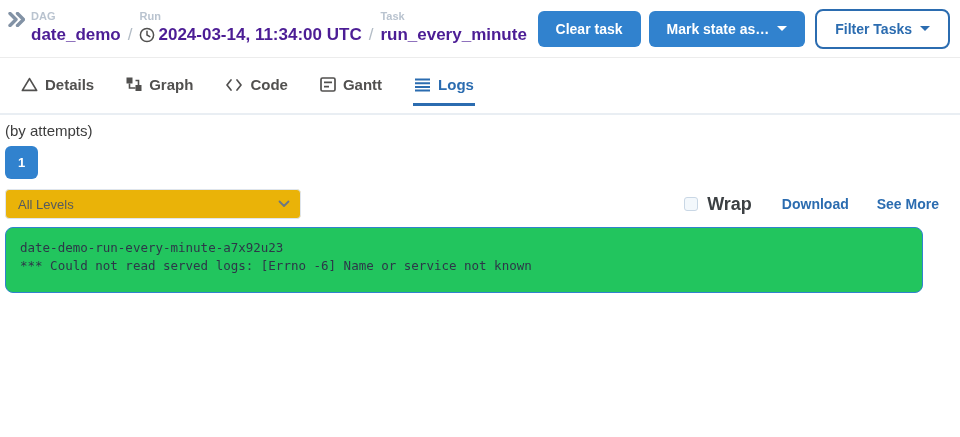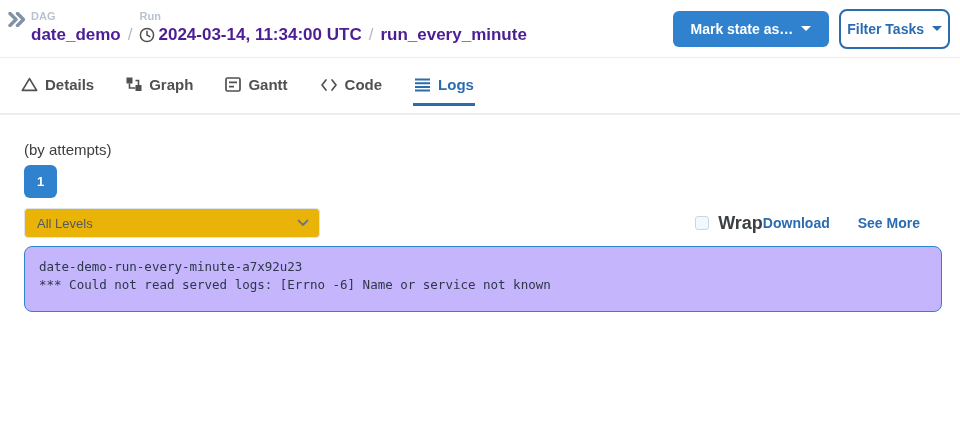--- a/index.html
+++ b/index.html
@@ -17,56 +17,56 @@
   .crumb-value { font-size: 17px; font-weight: 700; color: #4c1d95; line-height: 24px;
     display: flex; align-items: center; gap: 2px; white-space: nowrap; }
   .crumb-sep { font-size: 17px; color: #b3bcc6; margin: 0 7px; line-height: 24px; font-weight: 400; }
 
   .header-actions { margin-left: auto; display: flex; align-items: center; }
   .btn { font-family: "Liberation Sans", sans-serif; font-size: 14px; font-weight: 700;
     border-radius: 6px; cursor: pointer; display: inline-flex; align-items: center; gap: 8px; }
   .btn-solid { background: #3182ce; color: #ffffff; border: none; padding: 10px 18px; }
   .btn-solid + .btn-solid { margin-left: 8px; }
   .btn-outline { background: #ffffff; color: #2b6cb0; border: 2px solid #2b6cb0;
-    border-radius: 8px; padding: 10px 6px; margin-left: 10px; margin-right: 2px; }
+    border-radius: 8px; padding: 10px 18px; margin-left: 10px; margin-right: 2px; }
   .caret-down { width: 0; height: 0; border-left: 5px solid transparent;
     border-right: 5px solid transparent; border-top: 5px solid currentColor; display: inline-block; }
 
   
   .tabs { display: flex; gap: 30px; padding: 14px 0 9px 20px; border-bottom: 2px solid #e9eef3; }
   .tab { display: flex; align-items: center; gap: 7px; font-size: 15px; font-weight: 700;
     color: #51504f; padding: 4px 1px 10px 1px; cursor: pointer; border-bottom: 3px solid transparent;
     margin-bottom: -2px; }
   .tab svg { display: block; }
   .tab.active { color: #2b6cb0; border-bottom-color: #2b6cb0; }
 
   
-  .content { padding: 24px; }
+  .content { padding: 5px; }
   .by-attempts { font-size: 15px; color: #3d3d3d; margin-top: 2px; }
   .attempt-btn { margin-top: 7px; width: 33px; height: 33px; border: none; border-radius: 6px;
     background: #3182ce; color: #ffffff; font-size: 13px; font-weight: 700; cursor: pointer;
     font-family: "Liberation Sans", sans-serif; display: block; }
 
   .filter-row { display: flex; align-items: center; margin-top: 10px; }
   .select { height: 30px; border: 1px solid #dfe5ec; border-radius: 4px; background: #eab308;
     display: flex; align-items: center; justify-content: space-between; padding: 0 10px 0 12px;
     font-size: 13px; color: #555a60; cursor: pointer; }
   .select-levels { width: 296px; }
   .select-sources { width: 284px; margin-left: 16px; }
 
   .filter-right { margin-left: auto; display: flex; align-items: center; }
   .wrap-group { display: flex; align-items: center; gap: 9px; cursor: pointer; }
   .checkbox { width: 14px; height: 14px; border: 1px solid #c9d7e5; border-radius: 3px;
     background: #f3f8fc; }
   .wrap-label { font-size: 18px; font-weight: 700; color: #3c4043; }
   .link { font-size: 14px; font-weight: 700; color: #2b6cb0; text-decoration: none; cursor: pointer; }
-  .link-download { }
+  .link-download { margin-left: 30px; }
   .link-seemore { margin-left: 28px; margin-right: 16px; }
 
-  .log-box { margin-top: 8px; width: 918px; height: 66px; background: #c4b5fd;
+  .log-box { margin-top: 8px; width: 918px; height: 66px; background: #22c55e;
     border: 1.5px solid #3182ce; border-radius: 8px; padding: 11px 14px; overflow: hidden; }
   .log-line { font-family: "DejaVu Sans Mono", "Liberation Mono", monospace; font-size: 12.5px;
     line-height: 18px; color: #2d3748; white-space: pre; }
 </style>
 </head>
 <body>
 
 <div class="header">
   <button class="collapse-btn">
     <svg width="17" height="15" viewBox="0 0 17 15">
@@ -86,25 +86,29 @@
       <span class="crumb-value">
         <svg width="16" height="16" viewBox="0 0 16 16" style="margin-right:1px">
           <circle cx="8" cy="8" r="6.6" fill="none" stroke="#51504f" stroke-width="1.5"></circle>
           <path d="M8 4.2 V8 L10.8 9.6" fill="none" stroke="#51504f" stroke-width="1.5" stroke-linecap="round"></path>
         </svg>
         <span>2024-03-14, 11:34:00 UTC</span>
       </span>
     </div>
     <span class="crumb-sep">/</span>
     <div class="crumb">
+      <span class="crumb-label">Task</span>
       <span class="crumb-value">run_every_minute</span>
     </div>
   </div>
 
   <div class="header-actions">
+    <button class="btn btn-solid">
+      <span>Clear task</span>
+    </button>
     <button class="btn btn-solid">
       <span>Mark state as…</span>
       <span class="caret-down"></span>
     </button>
     <button class="btn btn-outline">
       <span>Filter Tasks</span>
       <span class="caret-down"></span>
     </button>
   </div>
 </div>
@@ -118,32 +122,32 @@
   </div>
   <div class="tab">
     <svg width="16" height="15" viewBox="0 0 16 15">
       <rect x="0.5" y="0.5" width="6" height="6" fill="#51504f"></rect>
       <rect x="9.5" y="8" width="6" height="6" fill="#51504f"></rect>
       <path d="M3.5 6.5 V11 H9.5 M9.5 3.5 H12.5 V8" fill="none" stroke="#51504f" stroke-width="1.6"></path>
     </svg>
     <span>Graph</span>
   </div>
   <div class="tab">
+    <svg width="18" height="14" viewBox="0 0 18 14">
+      <path d="M6 2 L2 7 L6 12" fill="none" stroke="#51504f" stroke-width="1.7" stroke-linecap="round" stroke-linejoin="round"></path>
+      <path d="M12 2 L16 7 L12 12" fill="none" stroke="#51504f" stroke-width="1.7" stroke-linecap="round" stroke-linejoin="round"></path>
+    </svg>
+    <span>Code</span>
+  </div>
+  <div class="tab">
     <svg width="16" height="15" viewBox="0 0 16 15">
       <rect x="1" y="1" width="14" height="13" fill="none" stroke="#51504f" stroke-width="1.7" rx="1.5"></rect>
       <path d="M4 5.4 H12 M4 9.6 H9" stroke="#51504f" stroke-width="1.7"></path>
     </svg>
     <span>Gantt</span>
-  </div>
-  <div class="tab">
-    <svg width="18" height="14" viewBox="0 0 18 14">
-      <path d="M6 2 L2 7 L6 12" fill="none" stroke="#51504f" stroke-width="1.7" stroke-linecap="round" stroke-linejoin="round"></path>
-      <path d="M12 2 L16 7 L12 12" fill="none" stroke="#51504f" stroke-width="1.7" stroke-linecap="round" stroke-linejoin="round"></path>
-    </svg>
-    <span>Code</span>
   </div>
   <div class="tab active">
     <svg width="17" height="14" viewBox="0 0 17 14">
       <path d="M1 1.5 H16 M1 5.2 H16 M1 8.9 H16 M1 12.6 H16" stroke="#2b6cb0" stroke-width="2"></path>
     </svg>
     <span>Logs</span>
   </div>
 </div>
 
 <div class="content">

